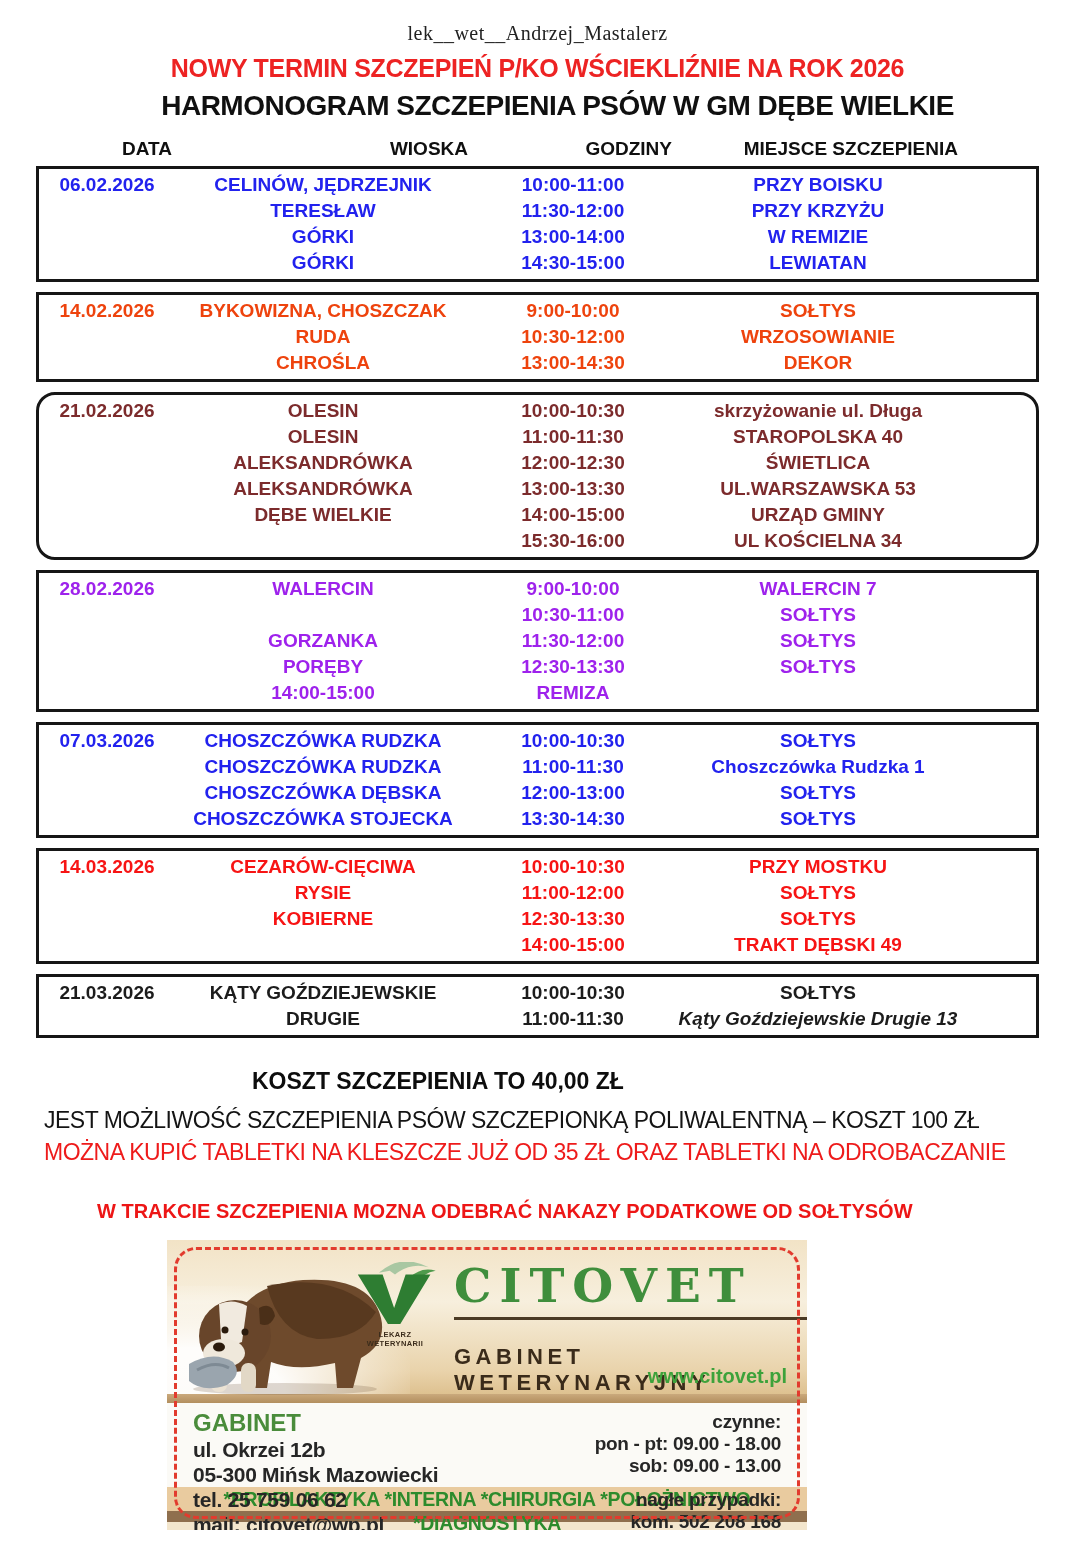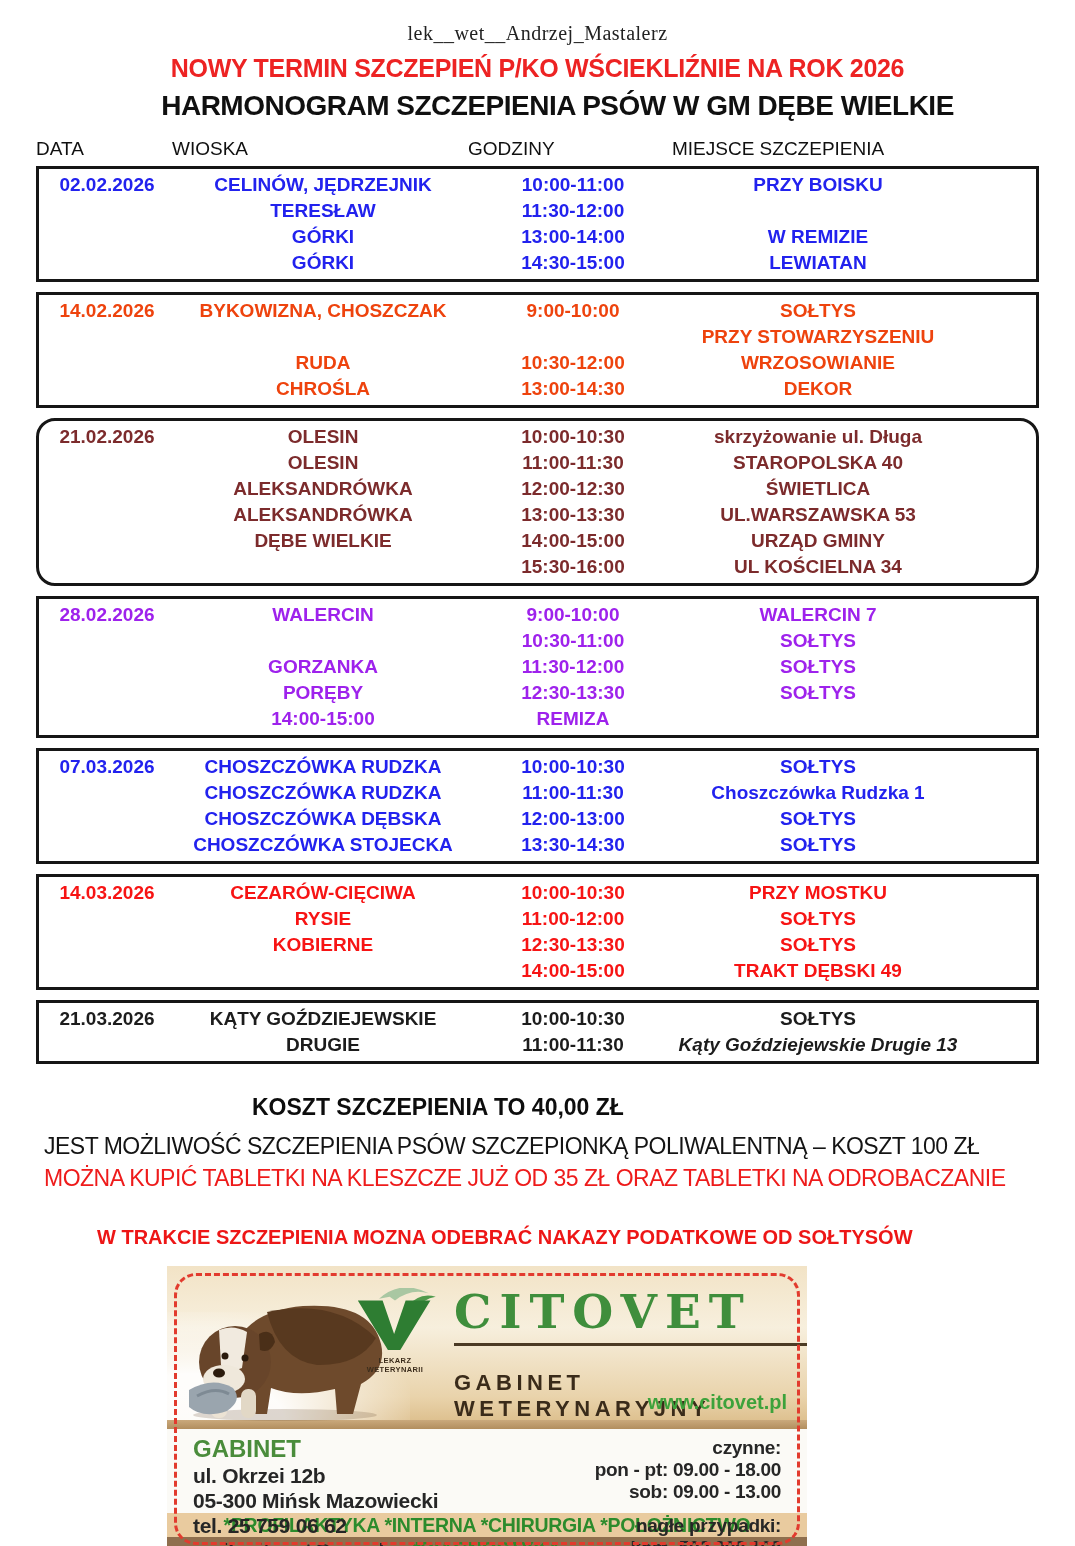--- a/index.html
+++ b/index.html
@@ -8,21 +8,21 @@
     font-family:"Liberation Sans","DejaVu Sans",sans-serif;
     background: radial-gradient(ellipse 120% 110% at 50% 48%, #ffffff 72%, #f5eae8 100%);
     color:#111;
   }
   .author { text-align:center; font-size:20px; padding-top:22px; color:#222; letter-spacing:0.5px;font-family:Liberation Serif, serif; }
   .title-red { text-align:center; font-size:25px; font-weight:bold; color:#ed2323; margin-top:9px; letter-spacing:-0.3px; }
   .title-black { text-align:center; font-size:28px; font-weight:bold; color:#101010; margin-top:7px; letter-spacing:-0.5px;margin-left:40px; }
 
   .sched { margin:0 36px; }
   .headrow { display:grid; grid-template-columns:136px 296px 204px 286px; margin-top:16px; margin-bottom:6px; }
-  .headrow div { text-align:left; font-weight:normal; font-size:19px; color:#101010; }
+  .headrow div { text-align:right; font-weight:bold; font-size:19px; color:#101010; }
 
   .block { border:3px solid #161616; margin-bottom:10px; padding:3px 0; font-weight:bold; font-size:19px; }
   .trow { display:grid; grid-template-columns:136px 296px 204px 286px; line-height:26px; }
   .tcell { text-align:center; white-space:nowrap; }
   .tcell.it { font-style:italic; }
 
   .note-koszt { margin-left:252px; margin-top:30px; font-weight:bold; font-size:23px; color:#0d0d0d; }
   .note-jest  { margin-left:44px;  margin-top:12px; font-size:23px; color:#141414; letter-spacing:-0.5px; }
   .note-mozna { margin-left:44px;  margin-top:5px;  font-size:23px; color:#ee1b1b; letter-spacing:-0.5px; }
   .note-trakcie{ margin-left:97px; margin-top:34px; font-size:20px; font-weight:bold; color:#ed1616; }
@@ -61,29 +61,30 @@
 <div class="sched">
   <div class="headrow">
     <div>DATA</div>
     <div>WIOSKA</div>
     <div>GODZINY</div>
     <div>MIEJSCE SZCZEPIENIA</div>
   </div>
   <div id="blocks">
       <div class="block" style="color: rgb(34, 34, 238);">
         <div class="trow">
-          <div class="tcell">02.02.2026</div>
+          <div class="tcell">06.02.2026</div>
           <div class="tcell">CELINÓW, JĘDRZEJNIK</div>
           <div class="tcell">10:00-11:00</div>
           <div class="tcell">PRZY BOISKU</div>
         </div>
         <div class="trow">
           <div class="tcell"></div>
           <div class="tcell">TERESŁAW</div>
           <div class="tcell">11:30-12:00</div>
+          <div class="tcell">PRZY KRZYŻU</div>
         </div>
         <div class="trow">
           <div class="tcell"></div>
           <div class="tcell">GÓRKI</div>
           <div class="tcell">13:00-14:00</div>
           <div class="tcell">W REMIZIE</div>
         </div>
         <div class="trow">
           <div class="tcell"></div>
           <div class="tcell">GÓRKI</div>
@@ -95,21 +96,20 @@
         <div class="trow">
           <div class="tcell">14.02.2026</div>
           <div class="tcell">BYKOWIZNA, CHOSZCZAK</div>
           <div class="tcell">9:00-10:00</div>
           <div class="tcell">SOŁTYS</div>
         </div>
         <div class="trow">
           <div class="tcell"></div>
           <div class="tcell"></div>
           <div class="tcell"></div>
-          <div class="tcell">PRZY STOWARZYSZENIU</div>
         </div>
         <div class="trow">
           <div class="tcell"></div>
           <div class="tcell">RUDA</div>
           <div class="tcell">10:30-12:00</div>
           <div class="tcell">WRZOSOWIANIE</div>
         </div>
         <div class="trow">
           <div class="tcell"></div>
           <div class="tcell">CHROŚLA</div>

